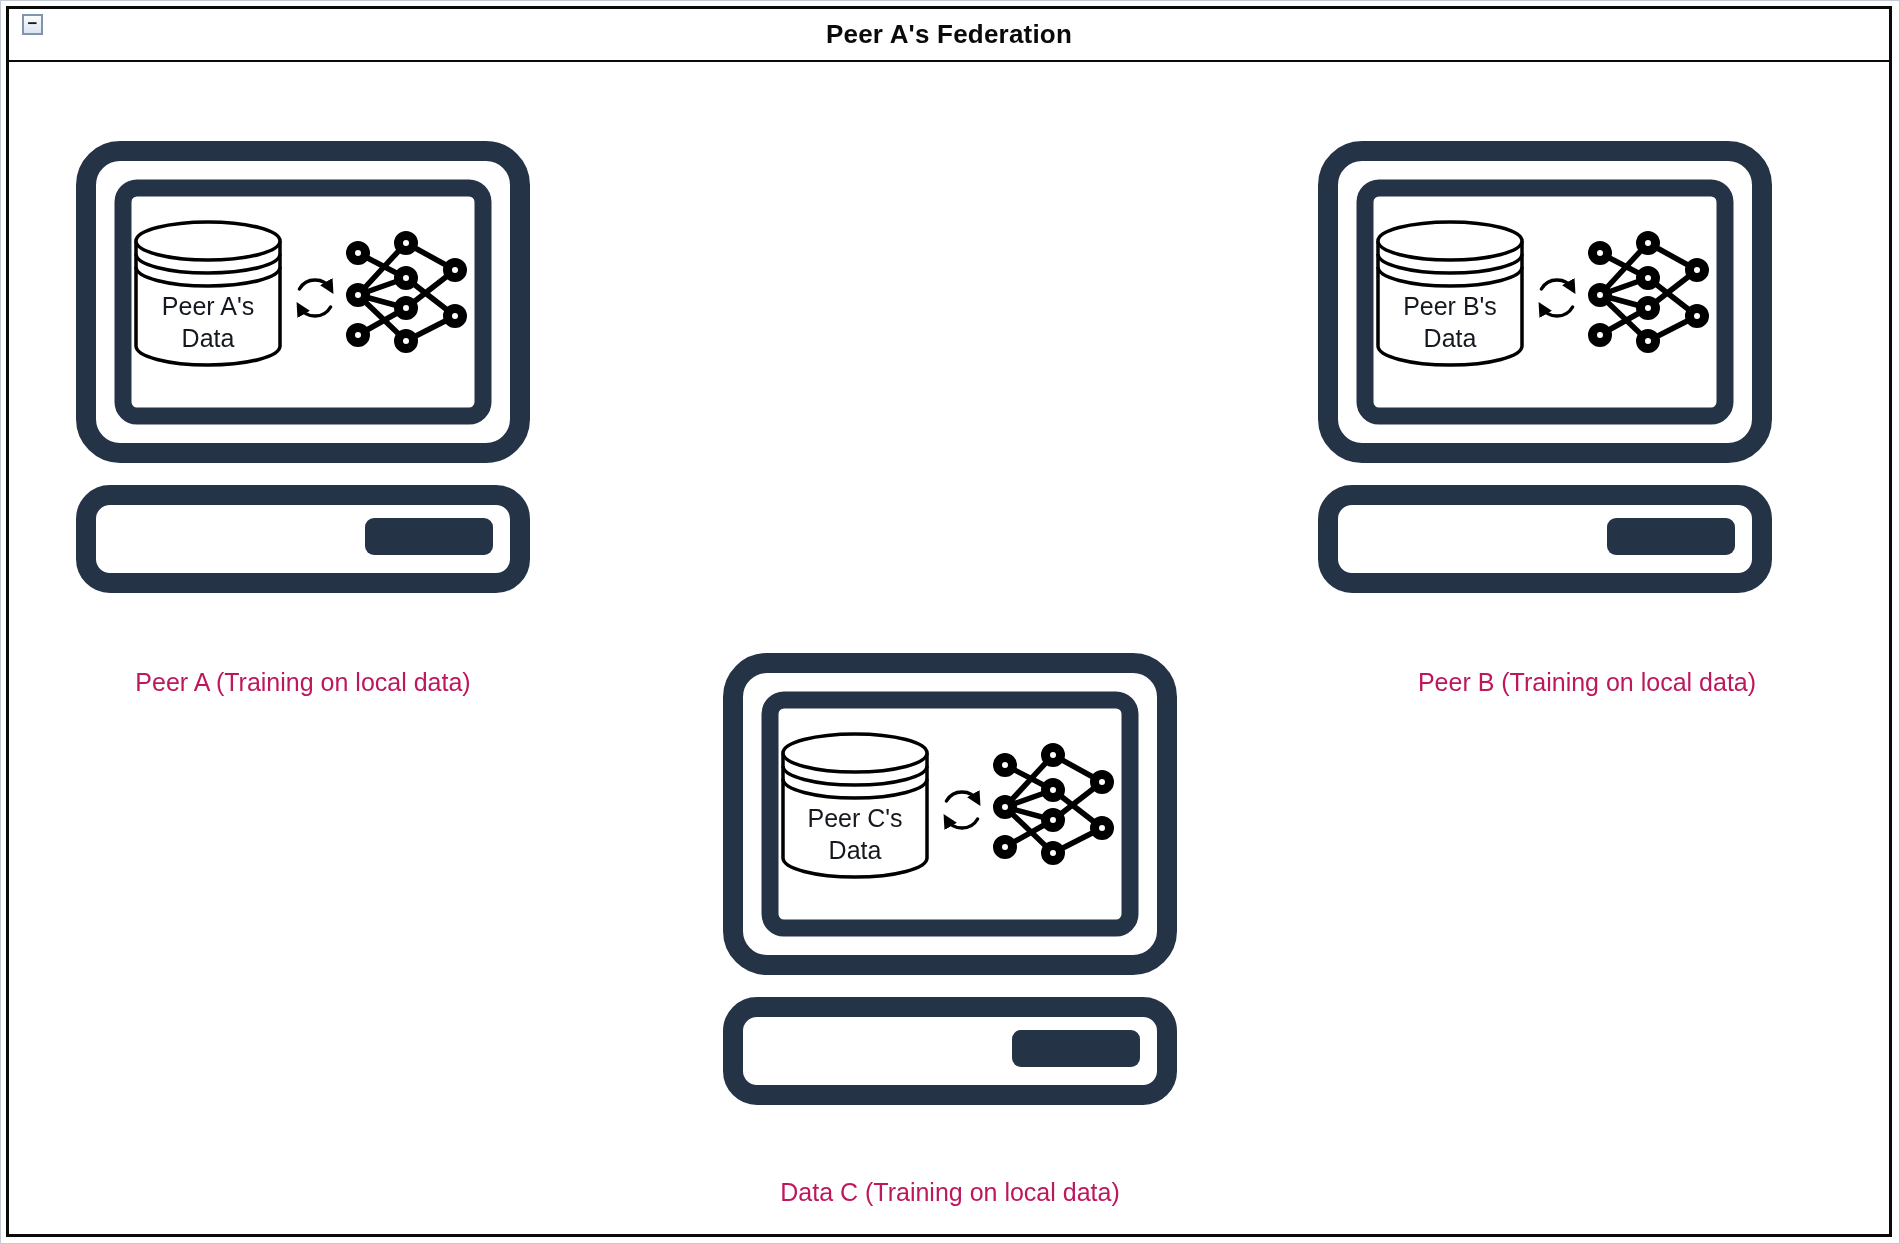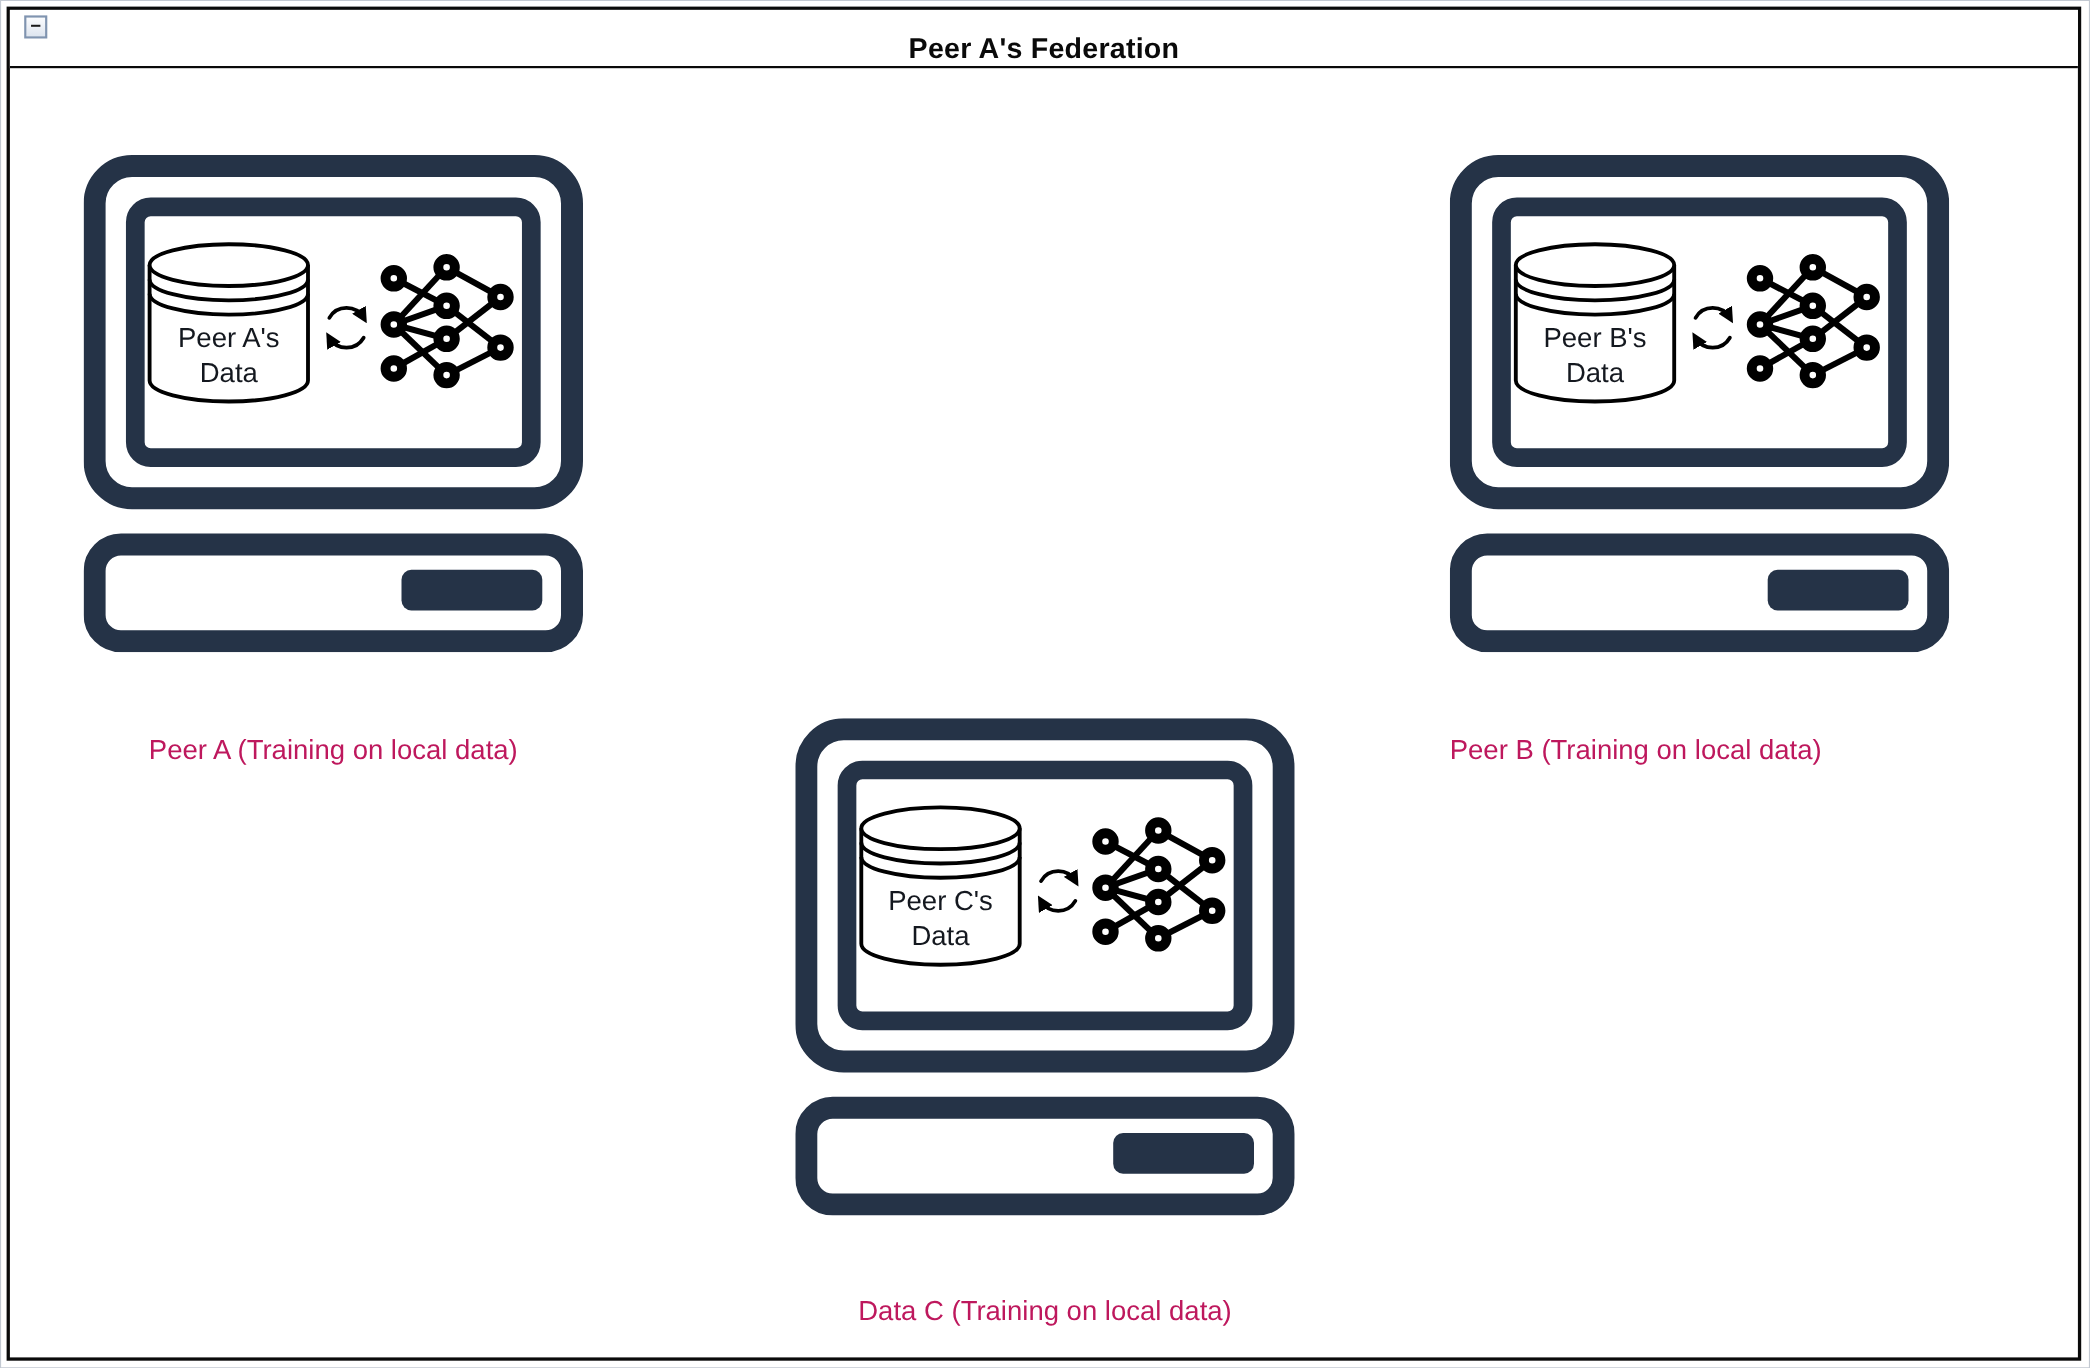--- a/index.html
+++ b/index.html
@@ -19,21 +19,21 @@
     position: absolute;
     left: 6px; top: 6px; right: 8px; bottom: 7px;
     border: 3px solid #0a0a0a;
   }
   .titlebar {
     position: absolute;
     left: 0; top: 0; right: 0;
     height: 51px;
     border-bottom: 2px solid #0a0a0a;
     display: flex;
-    align-items: flex-end;
+    align-items: center;
     justify-content: center;
     background: #ffffff;
   }
   .title {
     font-size: 26px;
     font-weight: bold;
     color: #0a0a0a;
     letter-spacing: 0.2px;
   }
   .collapse-btn {
@@ -182,21 +182,21 @@
       <circle cx="330" cy="102" r="7.5"></circle>
       <circle cx="330" cy="137" r="7.5"></circle>
       <circle cx="330" cy="167" r="7.5"></circle>
       <circle cx="330" cy="200" r="7.5"></circle>
       <circle cx="379" cy="129" r="7.5"></circle>
       <circle cx="379" cy="175" r="7.5"></circle>
     </g>
     <rect class="mframe" x="10" y="354" width="434" height="88" rx="24" stroke-width="20"></rect>
     <rect class="slot" x="289" y="377" width="128" height="37" rx="9"></rect>
   </svg>
-  <div class="caption" style="left:1260px; top:668px;">Peer B (Training on local data)</div>
+  <div class="caption" style="left:1360px; top:668px;">Peer B (Training on local data)</div>
 
   <svg class="computer" style="left:723px; top:653px;" width="454" height="452" viewBox="0 0 454 452">
     <defs>
       <marker id="arrow-c" viewBox="0 0 10 10" refX="6" refY="5" markerWidth="4.2" markerHeight="4.2" orient="auto-start-reverse">
         <path d="M0 0 L10 5 L0 10 z" fill="#000"></path>
       </marker>
     </defs>
     <rect class="mframe" x="10" y="10" width="434" height="302" rx="34" stroke-width="20"></rect>
     <rect class="mframe" x="47" y="47" width="360" height="228" rx="14" stroke-width="17"></rect>
     <g class="db">

